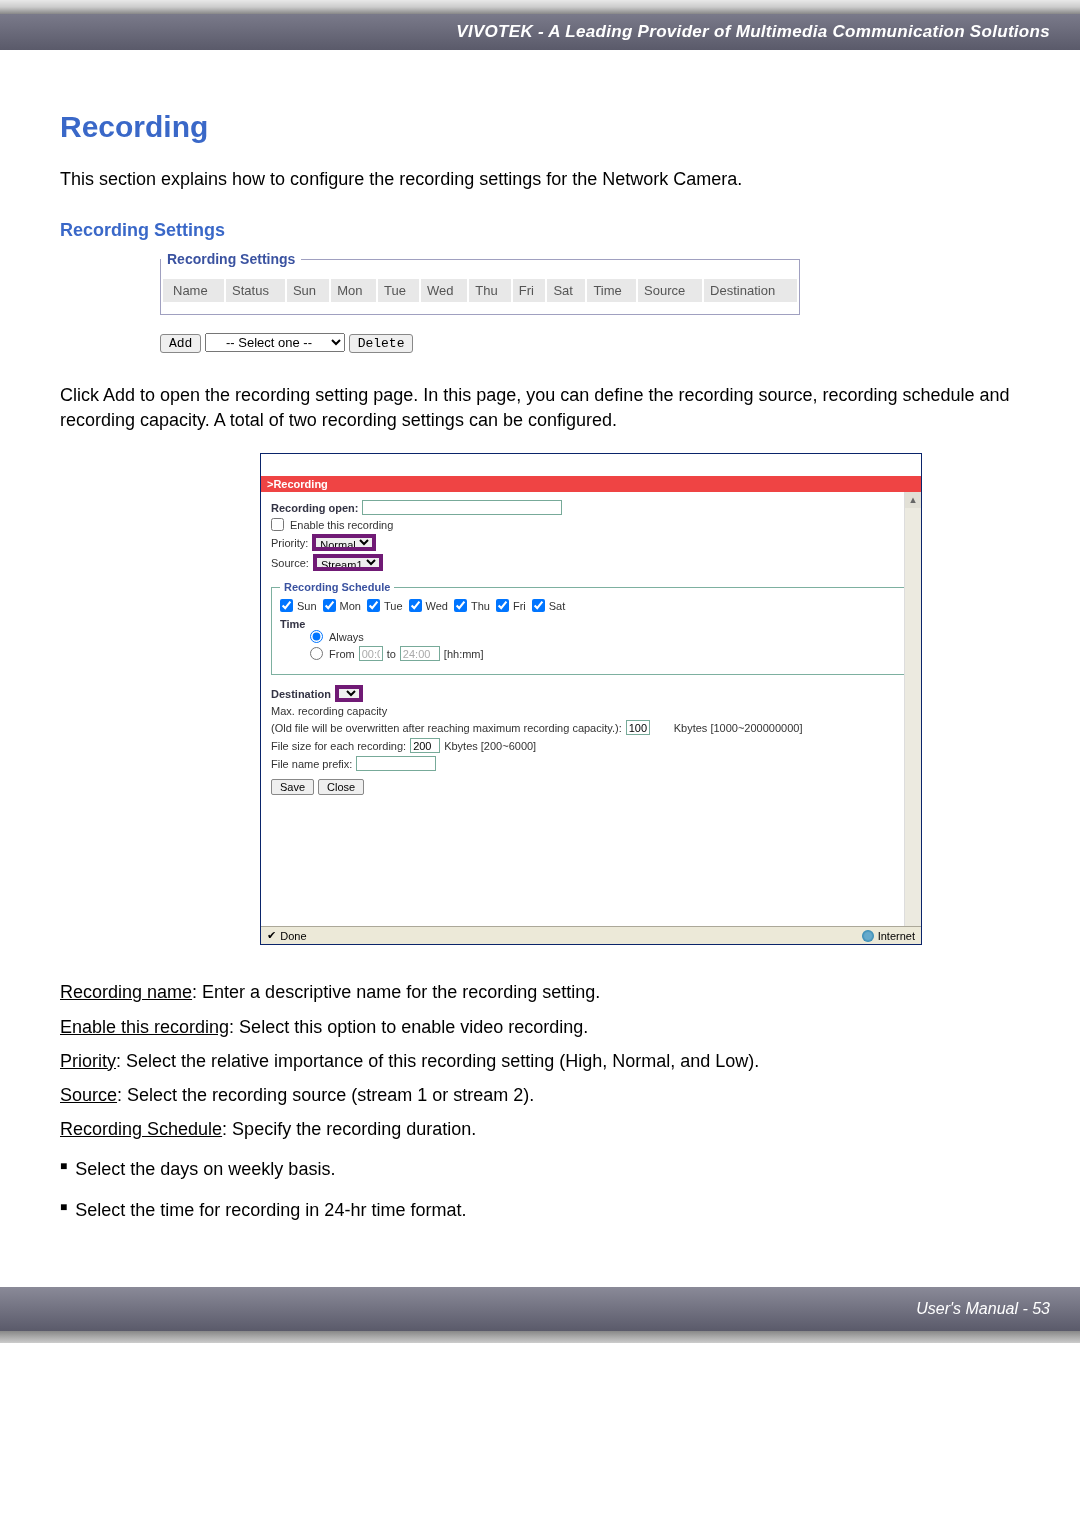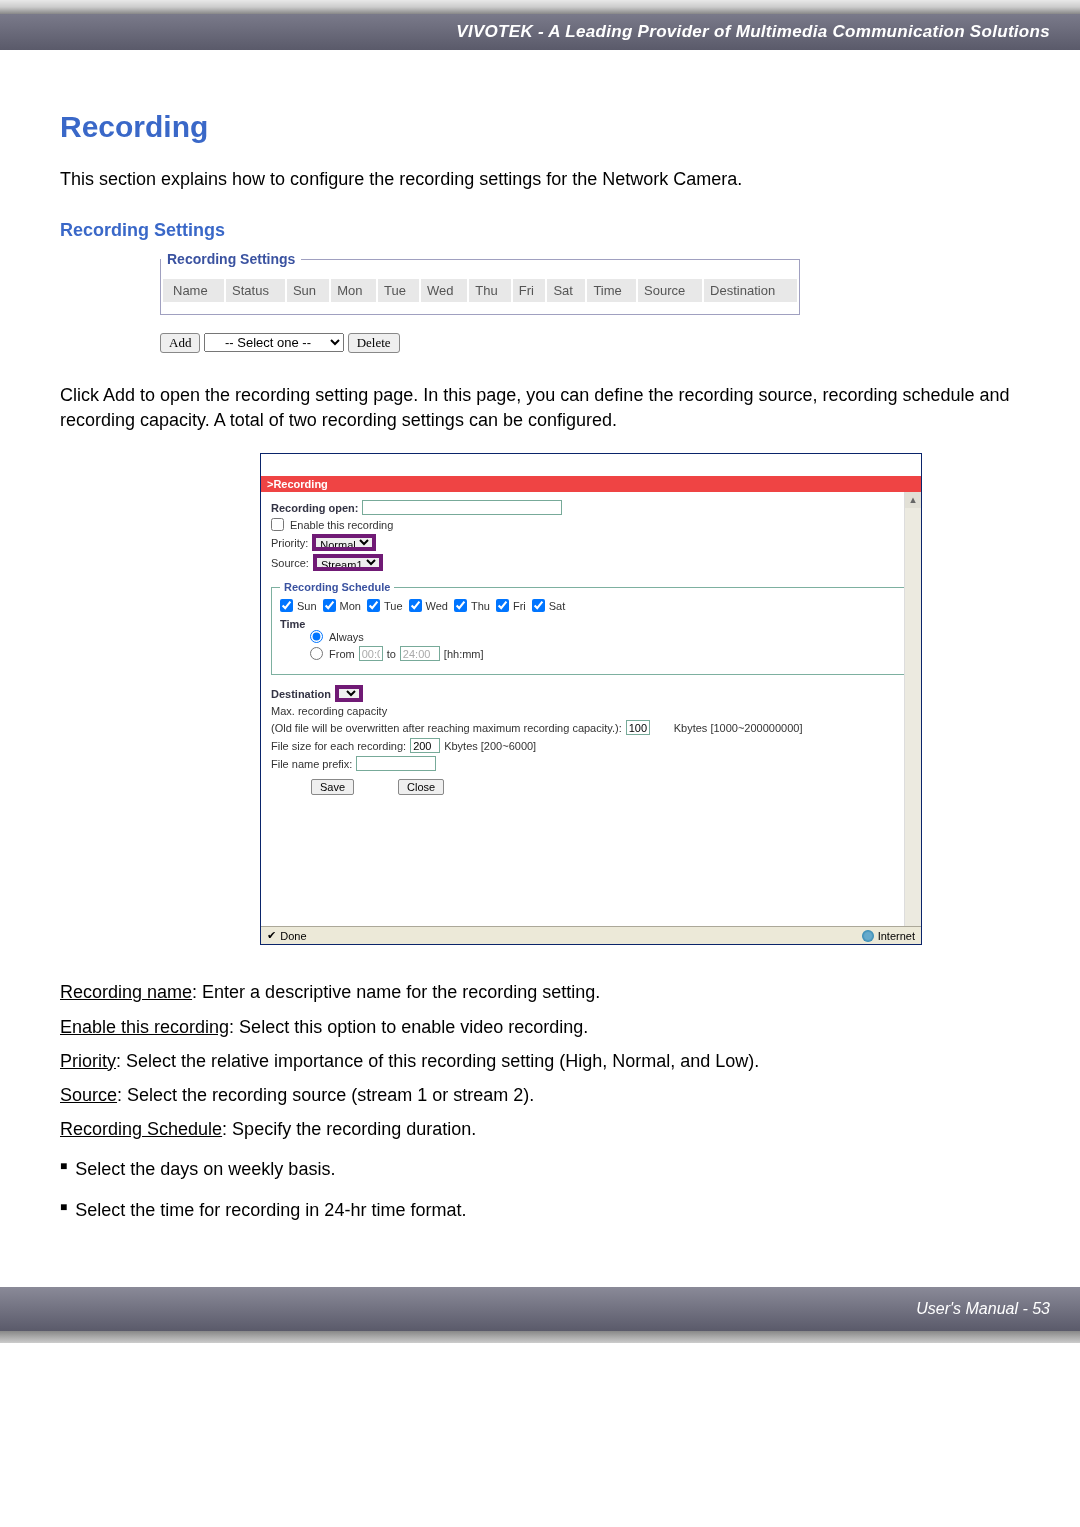--- a/index.html
+++ b/index.html
@@ -71,21 +71,21 @@
     padding: 4px 6px;
     background: #e8e8e8;
   }
   .tbl th:first-child {
     padding-left: 10px;
   }
   .controls-row {
     font-size: 13px;
   }
   .btn {
-    font-family: Liberation Serif, serif;
+    font-family: Liberation Mono, monospace;
     font-size: 13px;
     padding: 1px 8px;
     background: #efefef;
     border: 1px solid #888;
     border-radius: 3px;
   }
   select.sel {
     font-size: 13px;
     padding: 0 16px;
   }
@@ -201,21 +201,20 @@
     flex-wrap: wrap;
   }
   .days label { display: flex; align-items: center; gap: 2px; }
   .time-block { margin-left: 30px; }
   .ie-btn {
     font-size: 11px;
     padding: 1px 8px;
     border: 1px solid #888;
     background: #efefef;
     border-radius: 2px;
-    margin-left: 40px;
   }
   .ie-spacer { height: 120px; }
   .ie-status {
     background: #ece9d8;
     border-top: 1px solid #aca899;
     display: flex;
     justify-content: space-between;
     padding: 2px 6px;
     font-size: 11px;
   }

